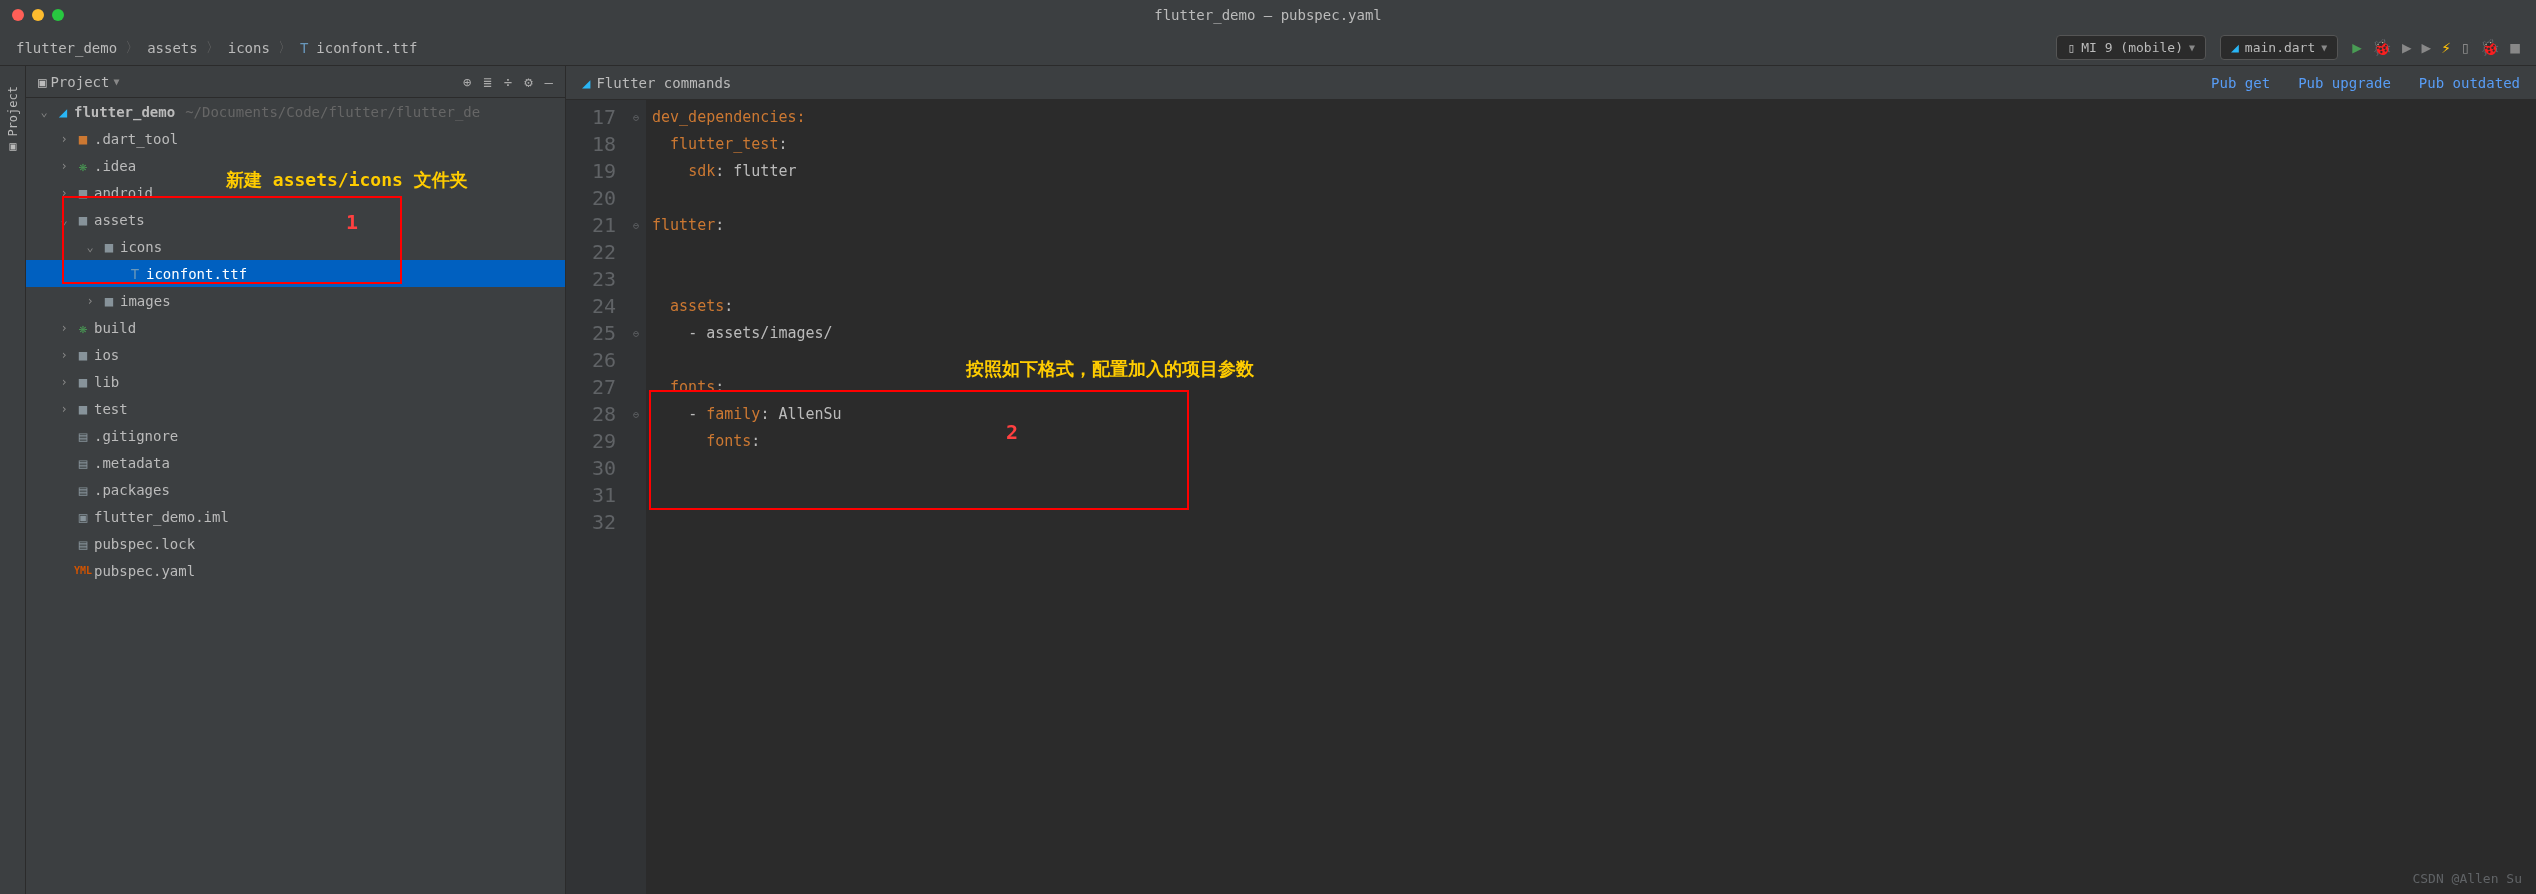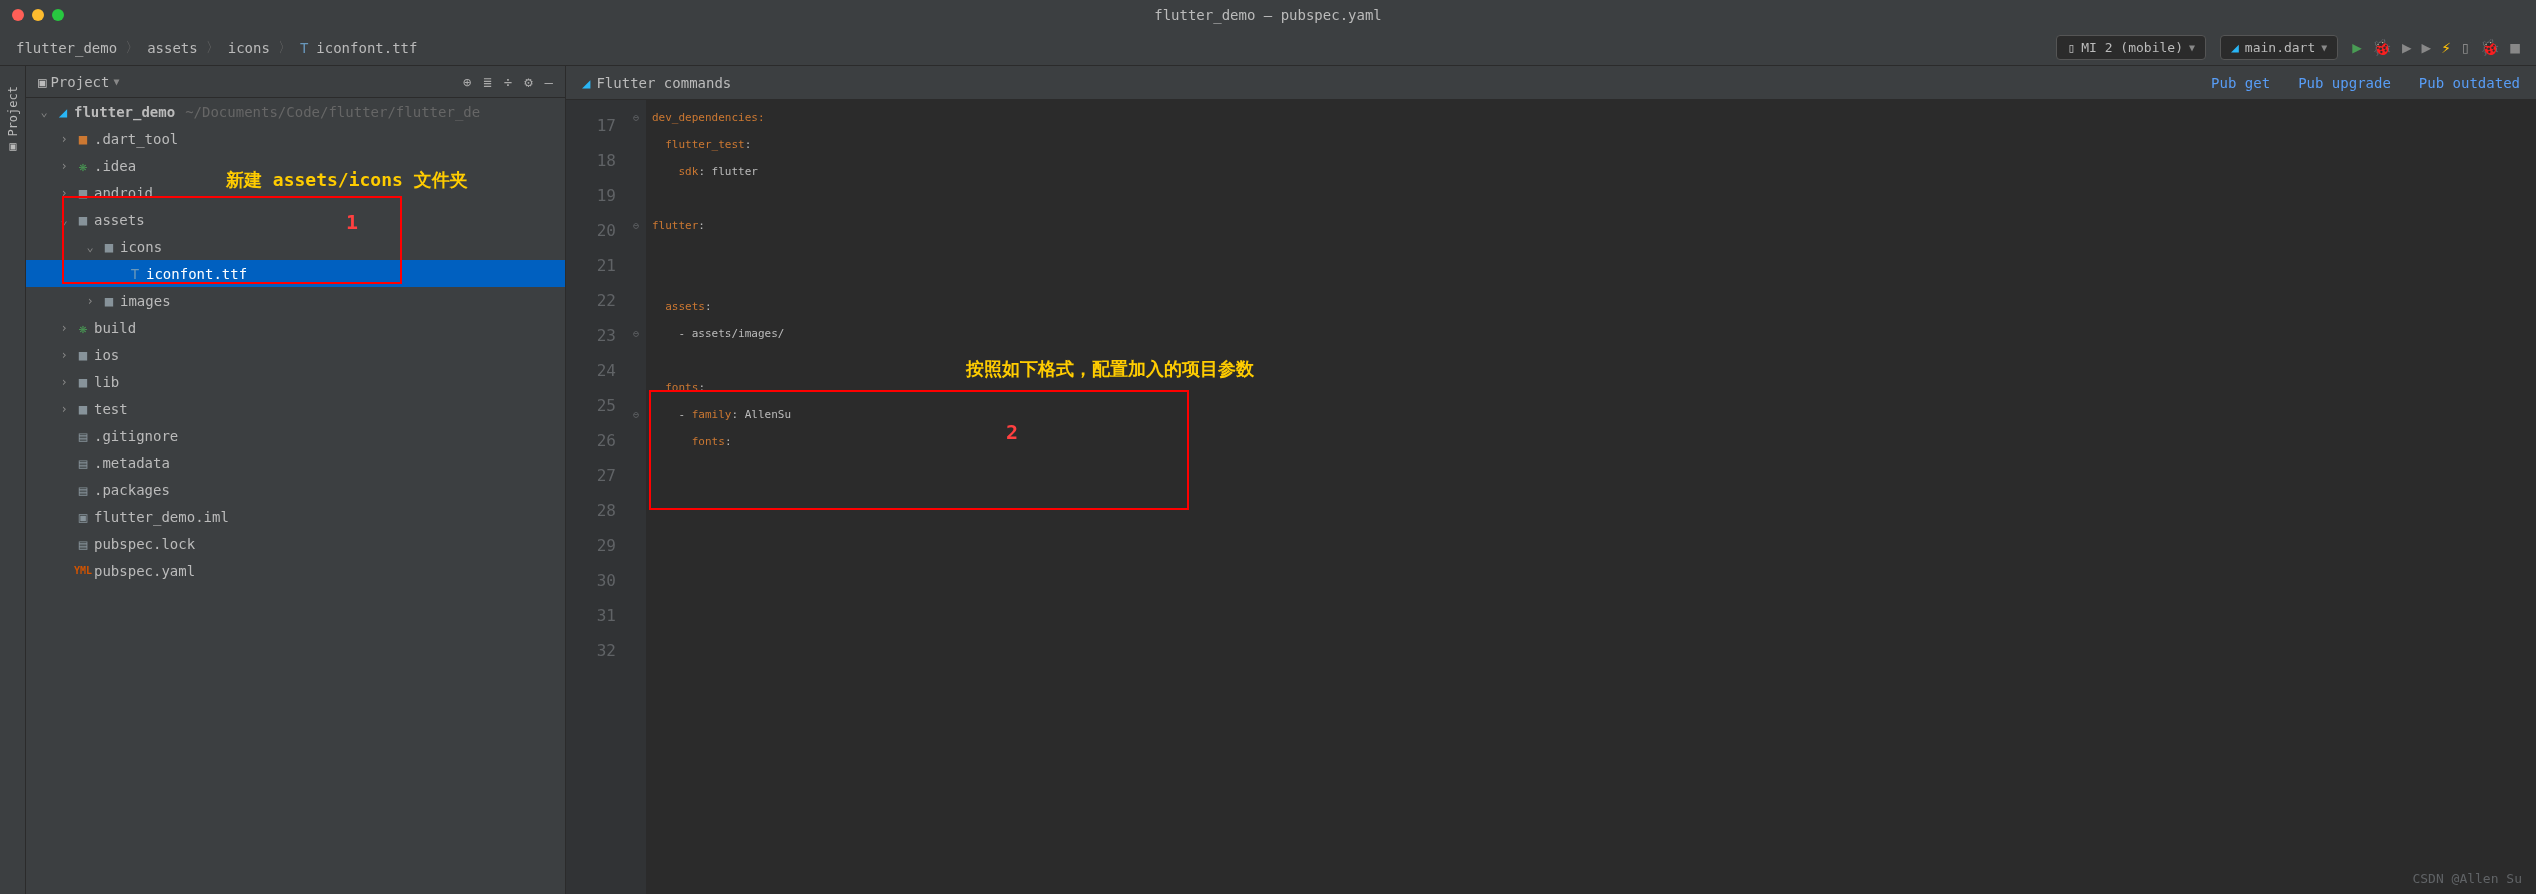--- a/index.html
+++ b/index.html
@@ -78,25 +78,25 @@
 
 
 .editor-area { flex: 1; display: flex; flex-direction: column; background: #2b2b2b; }
 .editor-toolbar { height: 34px; background: #3c3f41; border-bottom: 1px solid #2b2b2b; display: flex; align-items: center; padding: 0 16px; justify-content: space-between; }
 .flutter-commands { display: flex; align-items: center; gap: 6px; font-size: 14px; color: #bbbbbb; }
 .pub-links { display: flex; gap: 28px; }
 .pub-link { color: #589df6; cursor: pointer; font-size: 14px; }
 
 .editor-content { flex: 1; display: flex; position: relative; }
 .gutter { width: 60px; background: #313335; color: #606366; text-align: right; padding-right: 10px; padding-top: 4px; }
-.gutter-line { height: 27px; line-height: 27px; font-size: 16px; margin-top: 8px; }
+.gutter-line { height: 27px; line-height: 27px; font-size: 20px; }
 .fold-gutter { width: 20px; background: #313335; padding-top: 4px; }
 .fold-mark { height: 27px; display: flex; align-items: center; justify-content: center; color: #606366; font-size: 10px; }
 .code-area { flex: 1; padding-top: 4px; padding-left: 6px; position: relative; }
-.code-line { height: 27px; line-height: 27px; font-size: 11px; font-family: "Menlo", "Consolas", monospace; white-space: pre; }
+.code-line { height: 27px; line-height: 27px; font-size: 15px; font-family: "Menlo", "Consolas", monospace; white-space: pre; }
 .tok-key { color: #cc7832; }
 .tok-val { color: #bbbbbb; }
 
 .csdn-watermark { position: absolute; bottom: 8px; right: 14px; color: #606366; font-size: 13px; }
 </style>
 </head>
 <body>
 
 <div class="titlebar">
   <div class="traffic-lights">
@@ -114,21 +114,21 @@
     <span class="breadcrumb-item">assets</span>
     <span class="breadcrumb-sep">〉</span>
     <span class="breadcrumb-item">icons</span>
     <span class="breadcrumb-sep">〉</span>
     <span class="breadcrumb-icon">T</span>
     <span class="breadcrumb-item">iconfont.ttf</span>
   </div>
   <div class="toolbar-right">
     <div class="device-selector">
       <span class="device-icon">▯</span>
-      <span>MI 2 (mobile)</span>
+      <span>MI 9 (mobile)</span>
       <span class="dropdown-arrow">▼</span>
     </div>
     <div class="run-config">
       <span class="flutter-icon">◢</span>
       <span>main.dart</span>
       <span class="dropdown-arrow">▼</span>
     </div>
     <div class="toolbar-icons">
       <span class="tb-icon icon-run">▶</span>
       <span class="tb-icon icon-debug">🐞</span>

